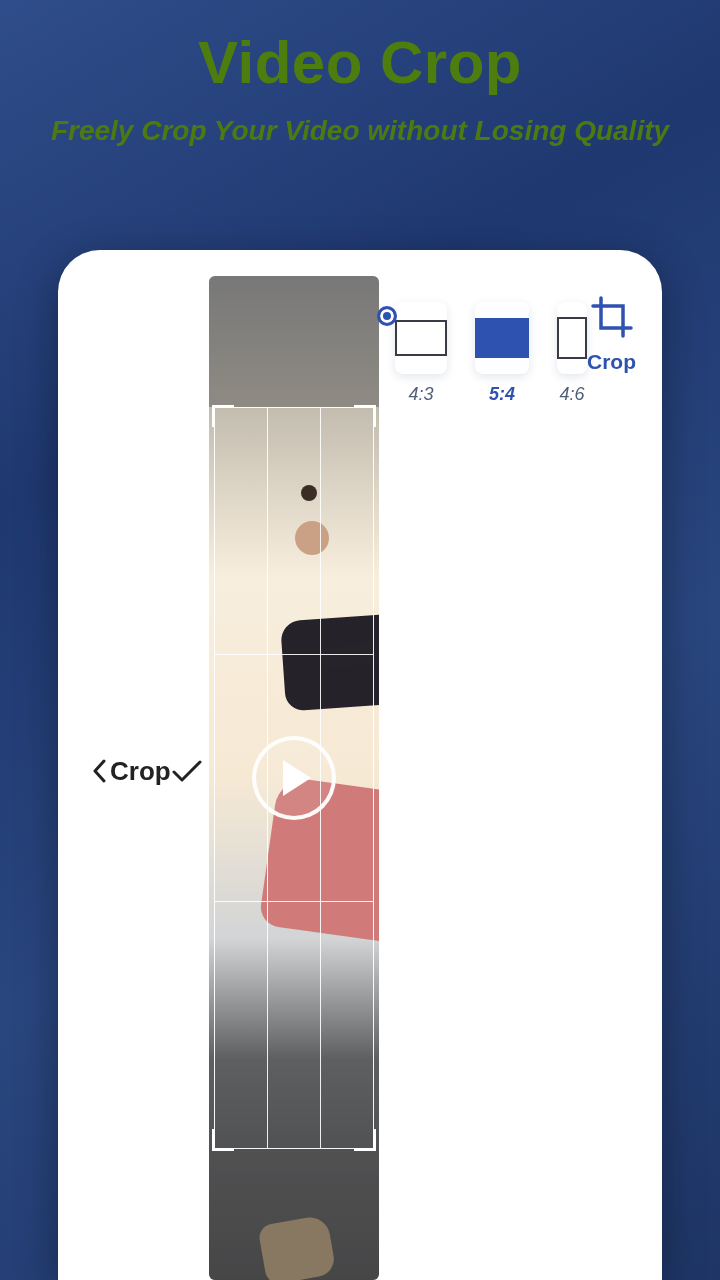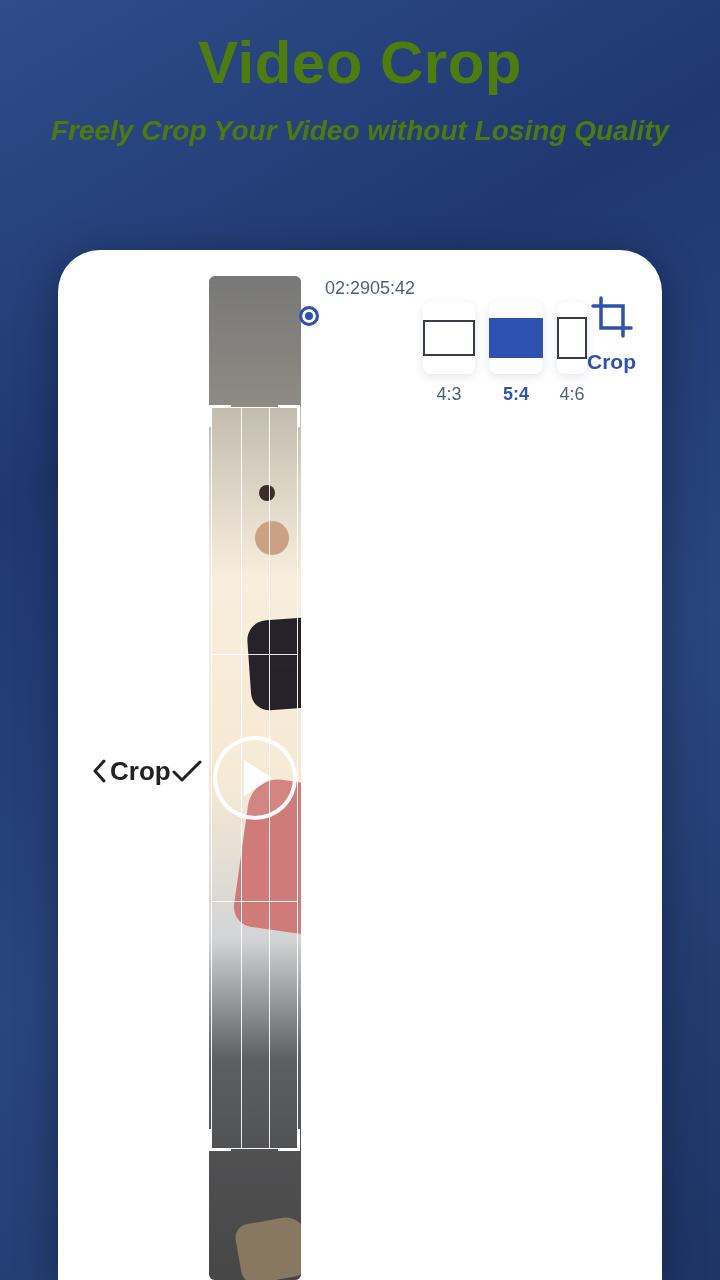--- a/index.html
+++ b/index.html
@@ -113,21 +113,21 @@
   }
   .fill {
     position:absolute; left:0; top:50%; height:4px; background:#2e52b0; border-radius:2px; transform:translateY(-50%); width:44%;
   }
   .thumb {
     position:absolute; top:50%; left:44%; width:20px; height:20px; background:#2e52b0; border:3px solid #2e52b0; border-radius:50%; transform:translate(-50%,-50%);
     box-shadow:0 0 0 3px #fff inset;
   }
   .times { display:flex; justify-content:space-between; margin:2px 8px 0; color:#4f5f7a; font-size:18px; font-weight:500;}
   .ratios {
-    display:flex; gap:14px; margin:26px 0 8px; justify-content:center;
+    display:flex; gap:28px; margin:26px 0 8px; justify-content:center;font-style:italic;
   }
   .ratio {
     flex:1; display:flex; flex-direction:column; align-items:center; gap:10px;
   }
   .ratio-card {
     width:100%; height:72px; background:#fff; border-radius:8px;
     box-shadow:0 3px 10px rgba(30,50,100,0.12);
     display:flex; align-items:center; justify-content:center;
   }
   .ratio-shape { border:2px solid #3a3c45; }
@@ -188,24 +188,20 @@
       <div class="corner c-br"></div>
     </div>
     <div class="playbtn"></div>
   </div>
 
   <div class="seek">
     <div class="track"></div>
     <div class="fill" style="width: 44%;"></div>
     <div class="thumb" style="left: 44%;"></div>
   </div>
-  <div class="times">
-    <span>02:29</span>
-    <span>05:42</span>
-  </div>
 
   <div class="ratios" id="ratios">
       <div class="ratio">
         <div class="ratio-card">
           <div class="ratio-shape r-43"></div>
         </div>
         <div class="ratio-label">4:3</div>
       </div>
       <div class="ratio selected">
         <div class="ratio-card">

